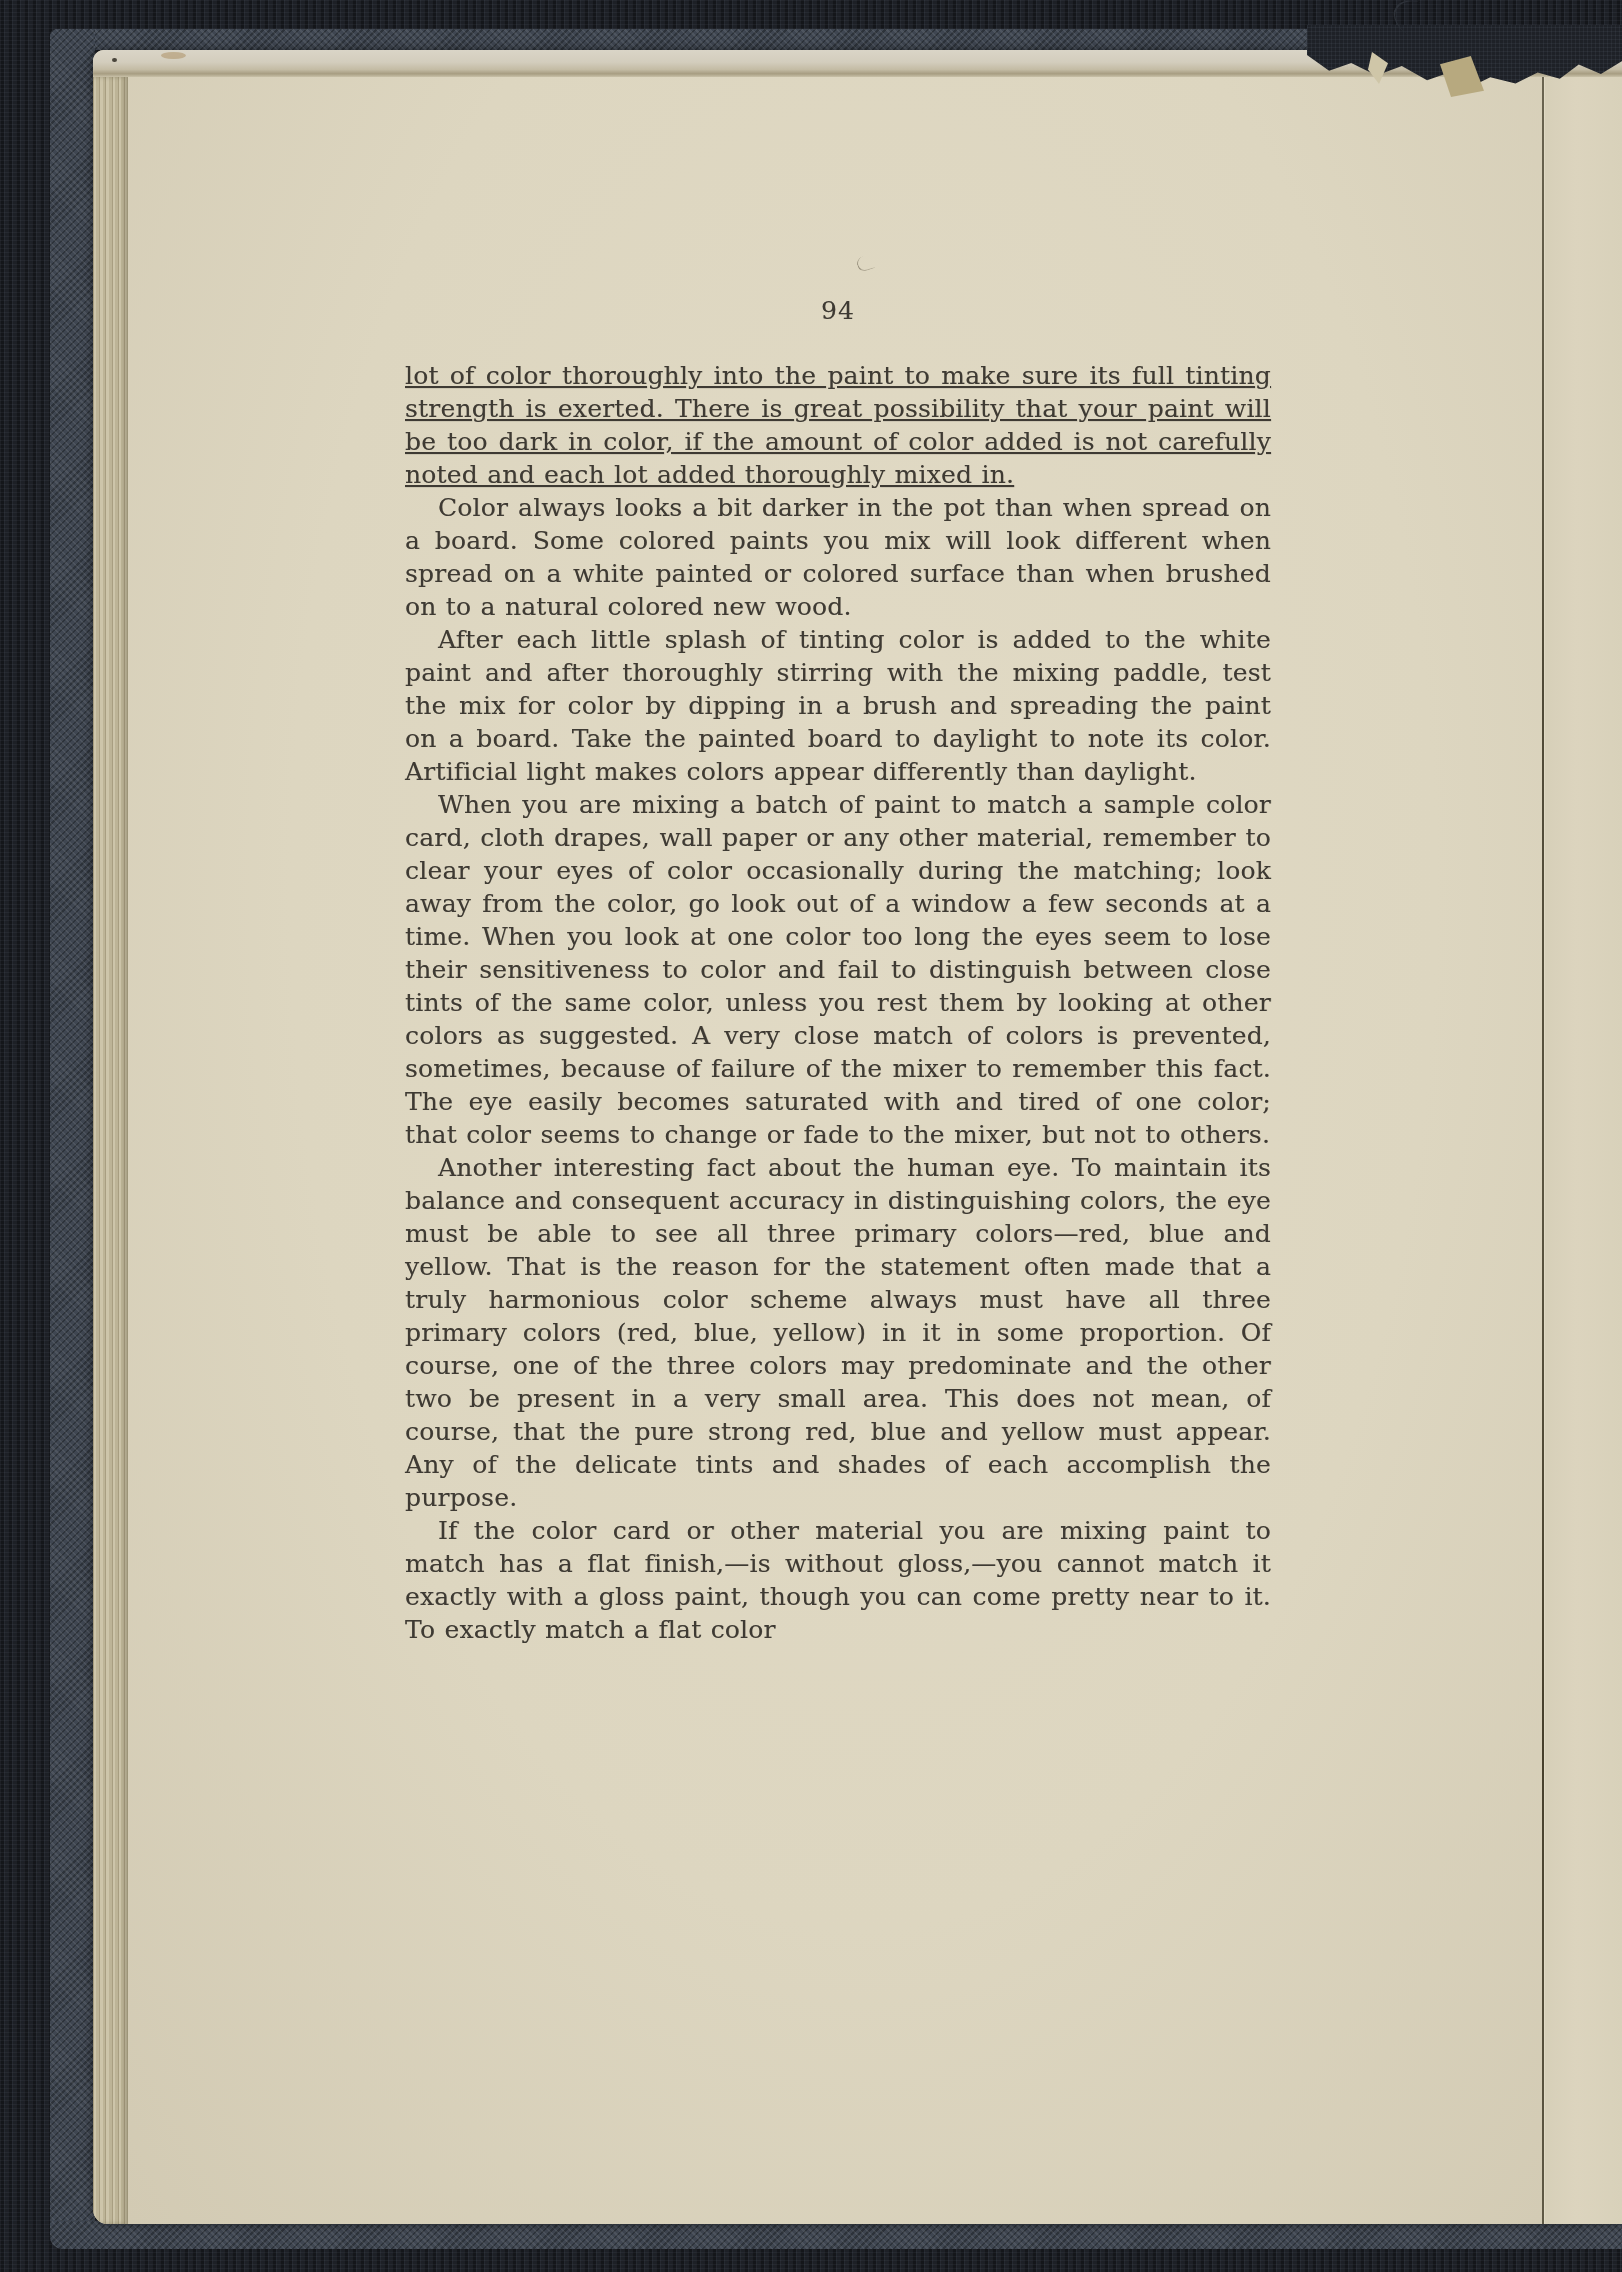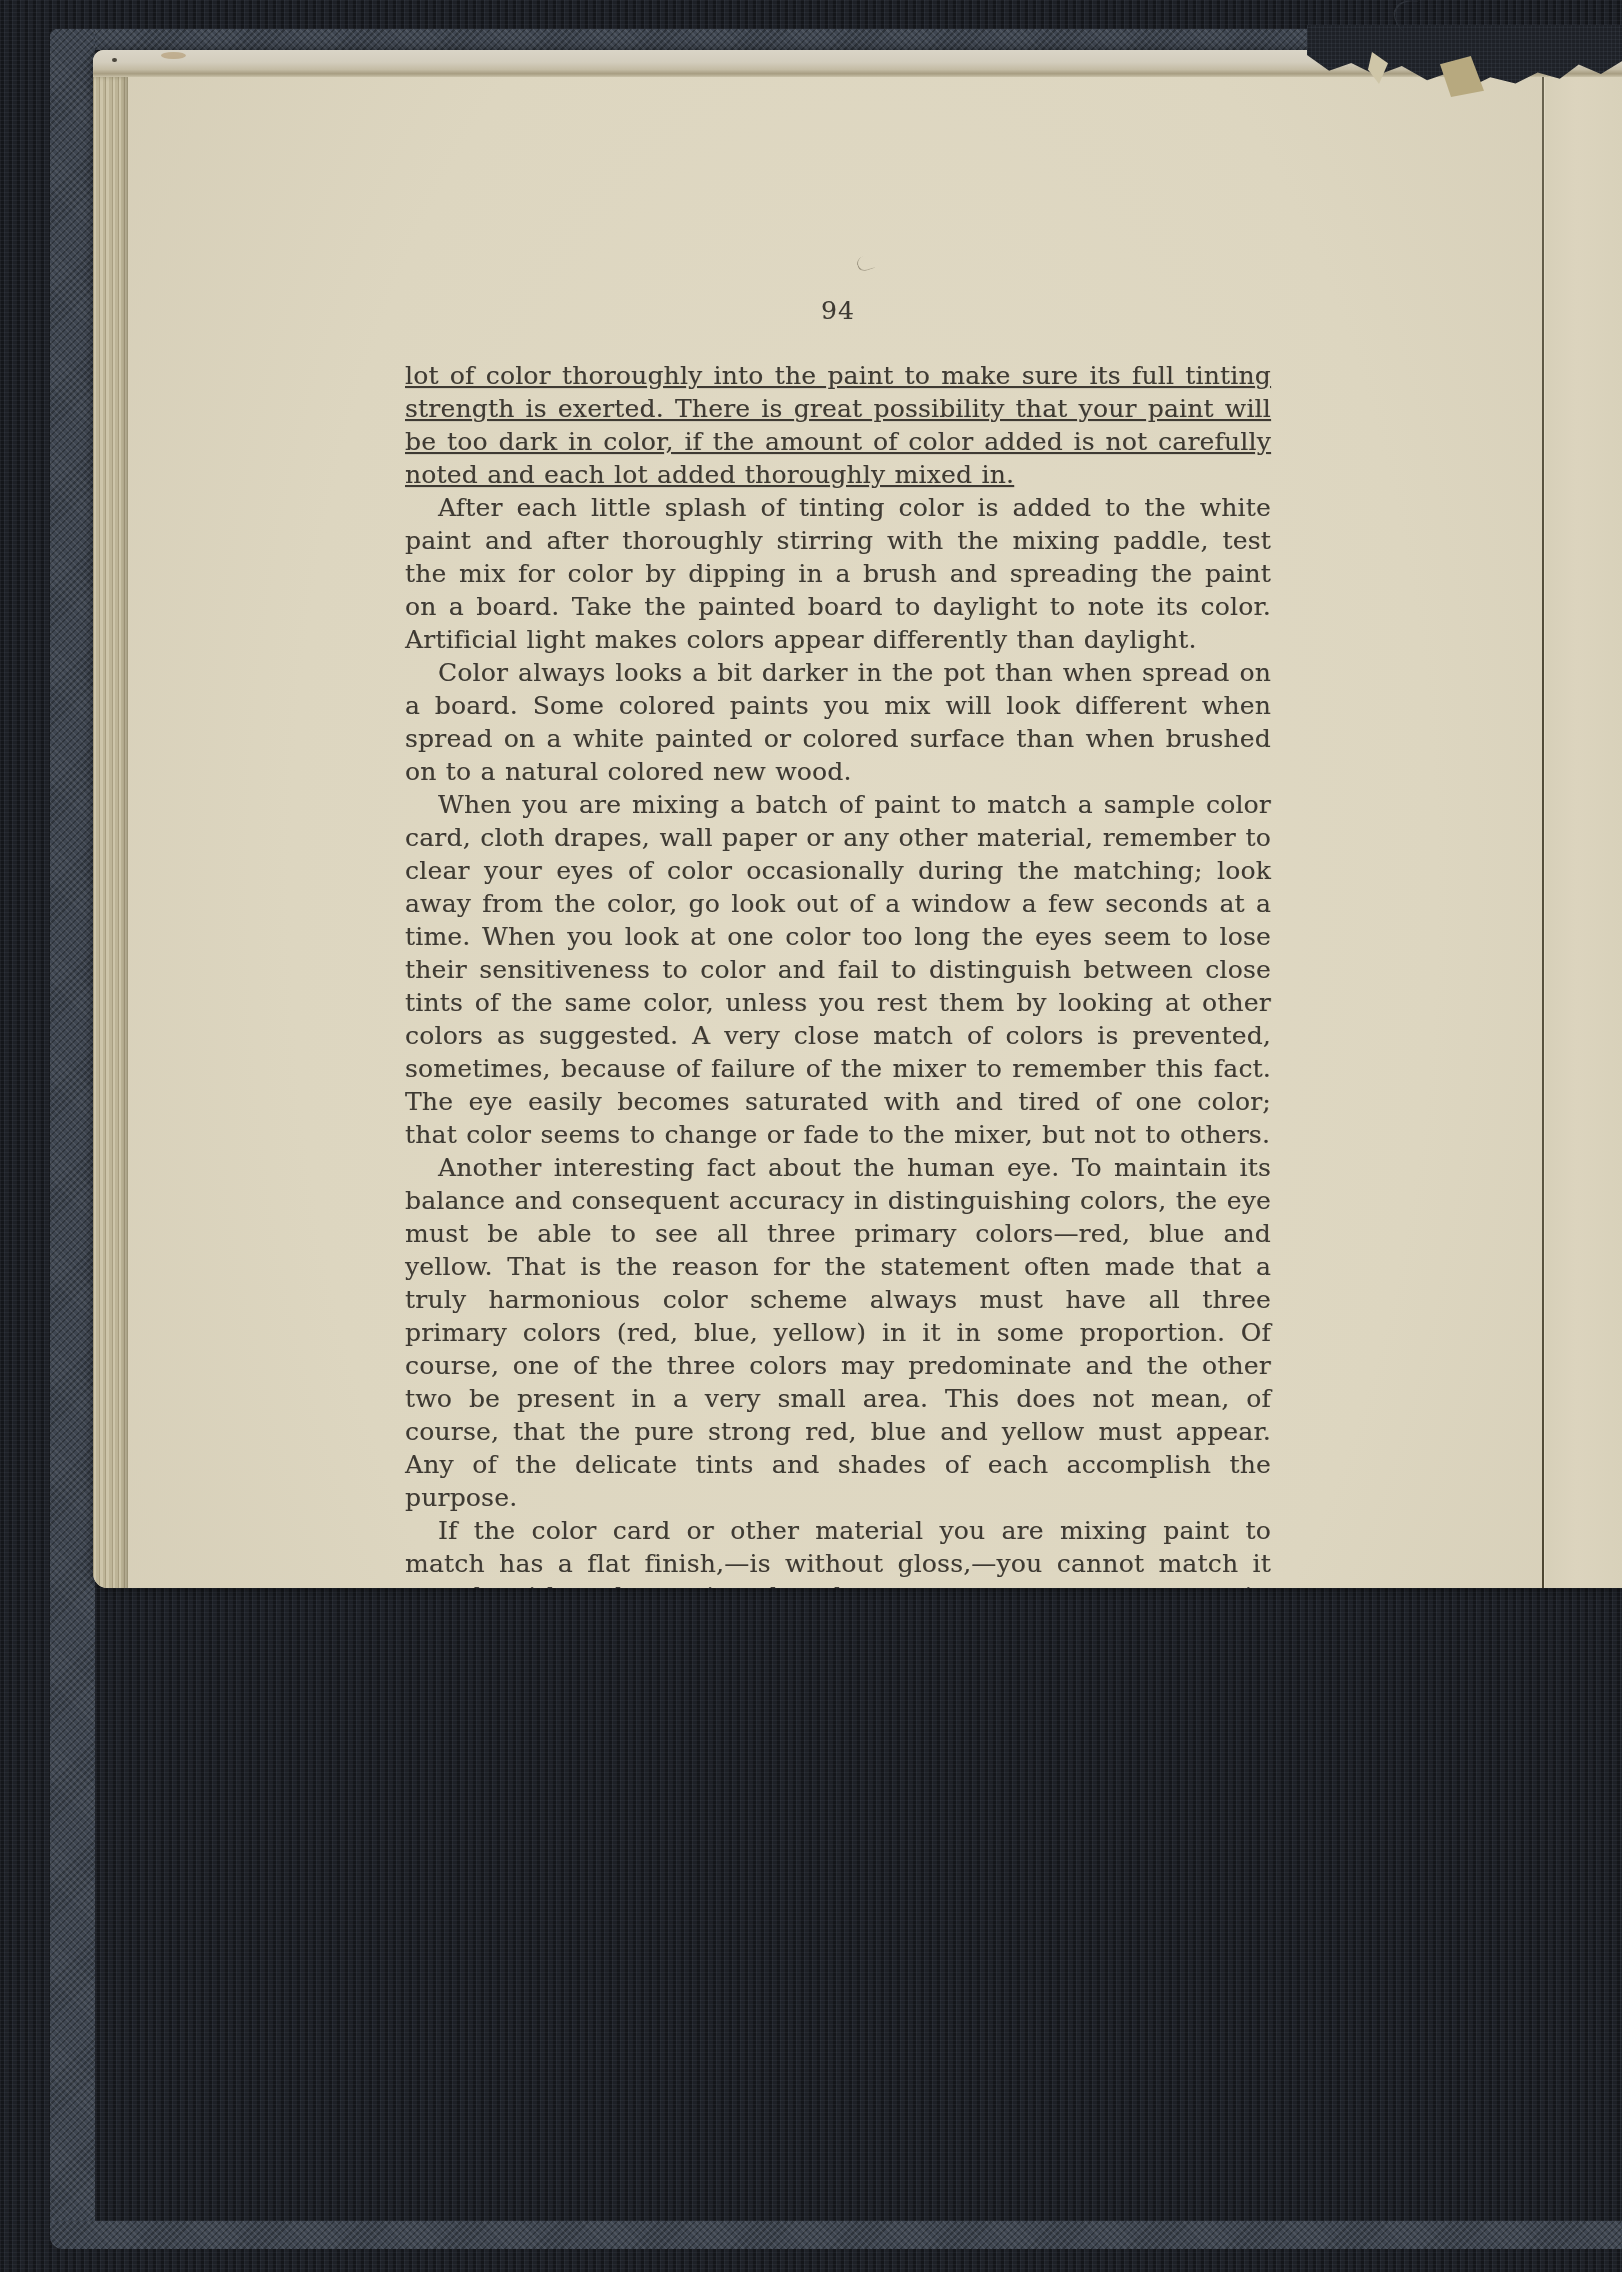--- a/index.html
+++ b/index.html
@@ -26,21 +26,21 @@
     background-image:
       repeating-linear-gradient(45deg, rgba(255,255,255,.08) 0 1.7px, transparent 1.7px 5px),
       repeating-linear-gradient(-45deg, rgba(0,0,0,.28) 0 1.7px, transparent 1.7px 5px);
   }
   .slate-left{position:absolute;left:50px;top:29px;width:45px;height:2209px;border-radius:8px 0 0 12.4px;}
   .slate-top{position:absolute;left:50px;top:29px;width:1573px;height:21.4px;border-radius:8px 0 0 0;}
   .slate-bottom{position:absolute;left:50px;top:2221px;width:1573px;height:28px;border-radius:0 0 0 12.4px;}
 
   
   .page-stack{
-    position:absolute;left:93px;top:50px;width:1530px;height:1538px;
+    position:absolute;left:93px;top:50px;width:1530px;height:2174px;
     border-radius:11.3px 0 0 14.7px;overflow:hidden;
     box-shadow:0 0 10px rgba(0,0,0,.55);
     background:#d9d1bb;
   }
   .top-band{
     position:absolute;left:0;top:0;width:100%;height:27px;
     background:linear-gradient(180deg,#dad5c7 0%,#d3cdbd 45%,#c4bca5 72%,#a79d82 88%,#c9c1a8 100%);
   }
   .left-band{
     position:absolute;left:0;top:27px;width:35px;height:2147px;
@@ -115,22 +115,22 @@
   <div class="slate slate-bottom"></div>
 
   <div class="page-stack">
     <div class="top-band"></div>
     <div class="left-band"></div>
 
     <div class="page">
       <div class="content">
         <div class="page-number">94</div>
         <p class="no-indent">lot of color thoroughly into the paint to make sure its full tinting strength is exerted.  There is great possibility that your paint will be too dark in color, if the amount of color added is not carefully noted and each lot added thoroughly mixed in.</p>
+        <p>Color always looks a bit darker in the pot than when spread on a board.  Some colored paints you mix will look different when spread on a white painted or colored surface than when brushed on to a natural colored new wood.</p>
         <p>After each little splash of tinting color is added to the white paint and after thoroughly stirring with the mixing paddle, test the mix for color by dipping in a brush and spreading the paint on a board.  Take the painted board to daylight to note its color.  Artificial light makes colors appear differently than daylight.</p>
-        <p>Color always looks a bit darker in the pot than when spread on a board.  Some colored paints you mix will look different when spread on a white painted or colored surface than when brushed on to a natural colored new wood.</p>
         <p>When you are mixing a batch of paint to match a sample color card, cloth drapes, wall paper or any other material, remember to clear your eyes of color occasionally during the matching; look away from the color, go look out of a window a few seconds at a time.  When you look at one color too long the eyes seem to lose their sensitiveness to color and fail to distinguish between close tints of the same color, unless you rest them by looking at other colors as suggested.  A very close match of colors is prevented, sometimes, because of failure of the mixer to remember this fact.  The eye easily becomes saturated with and tired of one color; that color seems to change or fade to the mixer, but not to others.</p>
         <p>Another interesting fact about the human eye.  To maintain its balance and consequent accuracy in distinguishing colors, the eye must be able to see all three primary colors—red, blue and yellow.  That is the reason for the statement often made that a truly harmonious color scheme always must have all three primary colors (red, blue, yellow) in it in some proportion.  Of course, one of the three colors may predominate and the other two be present in a very small area.  This does not mean, of course, that the pure strong red, blue and yellow must appear.  Any of the delicate tints and shades of each accomplish the purpose.</p>
         <p>If the color card or other material you are mixing paint to match has a flat finish,—is without gloss,—you cannot match it exactly with a gloss paint, though you can come pretty near to it.  To exactly match a flat color</p>
       </div>
       <div class="pencil-mark"></div>
     </div>
 
     <div class="adjacent-strip"></div>
     <div class="crease"></div>
   </div>

